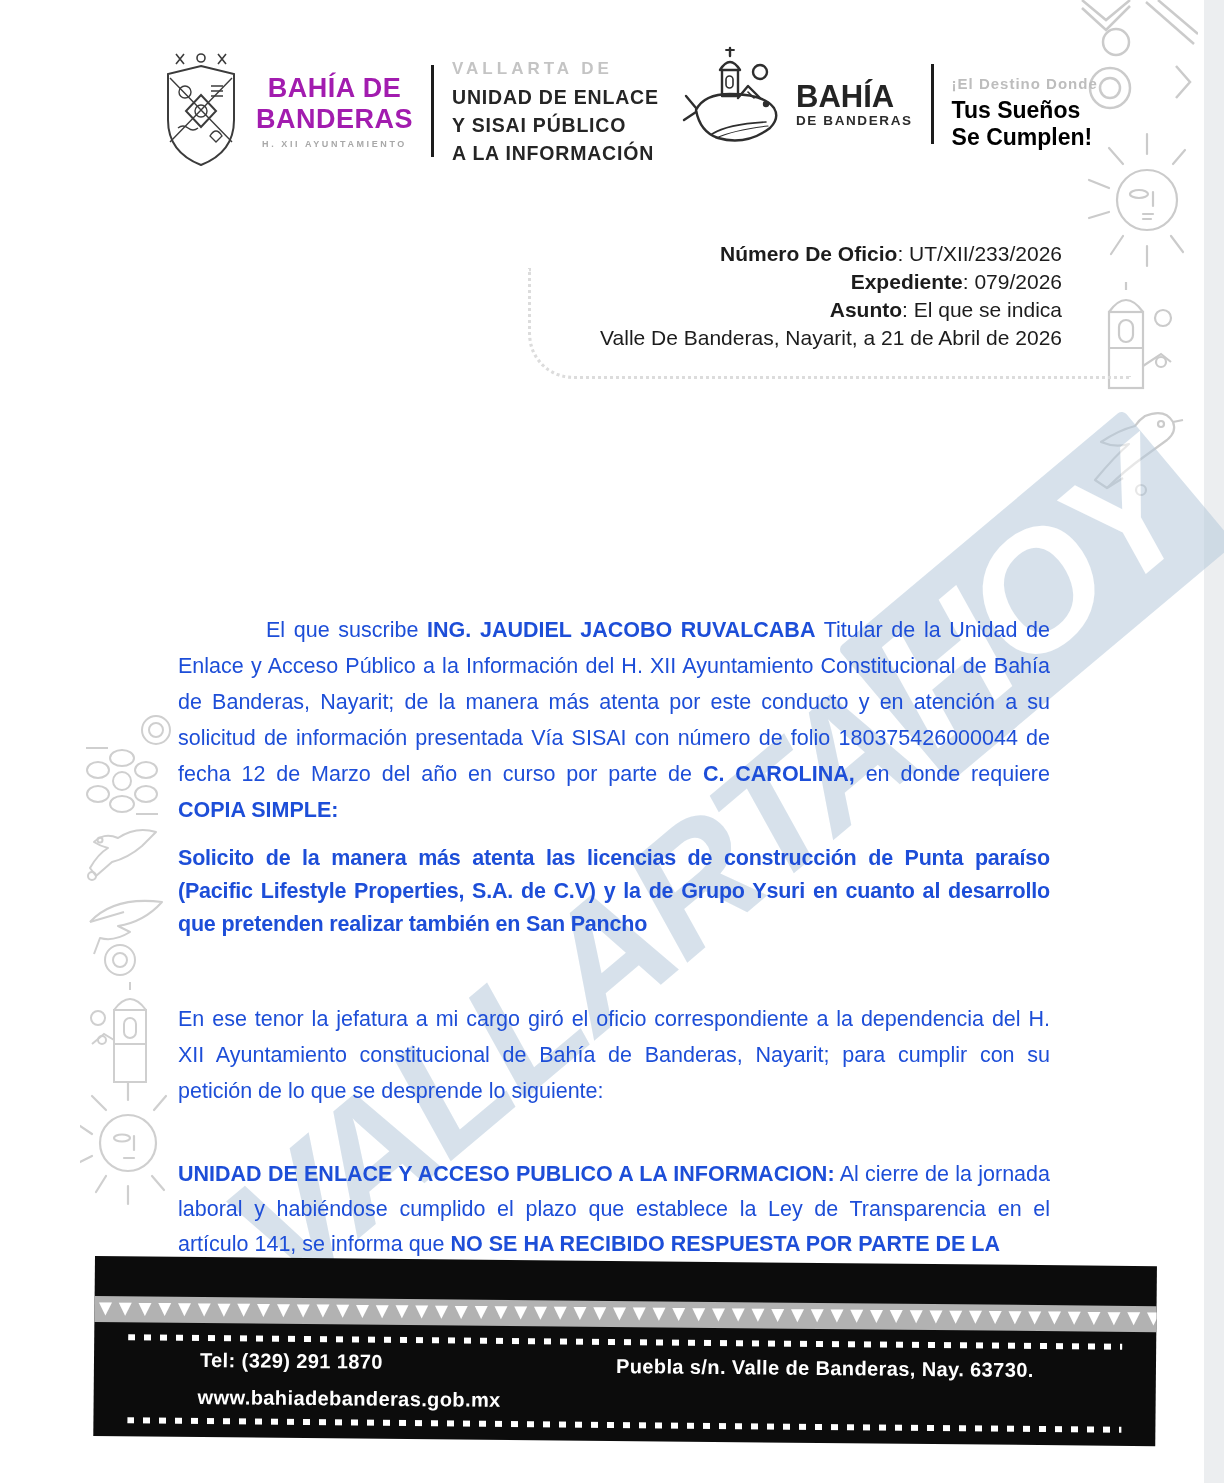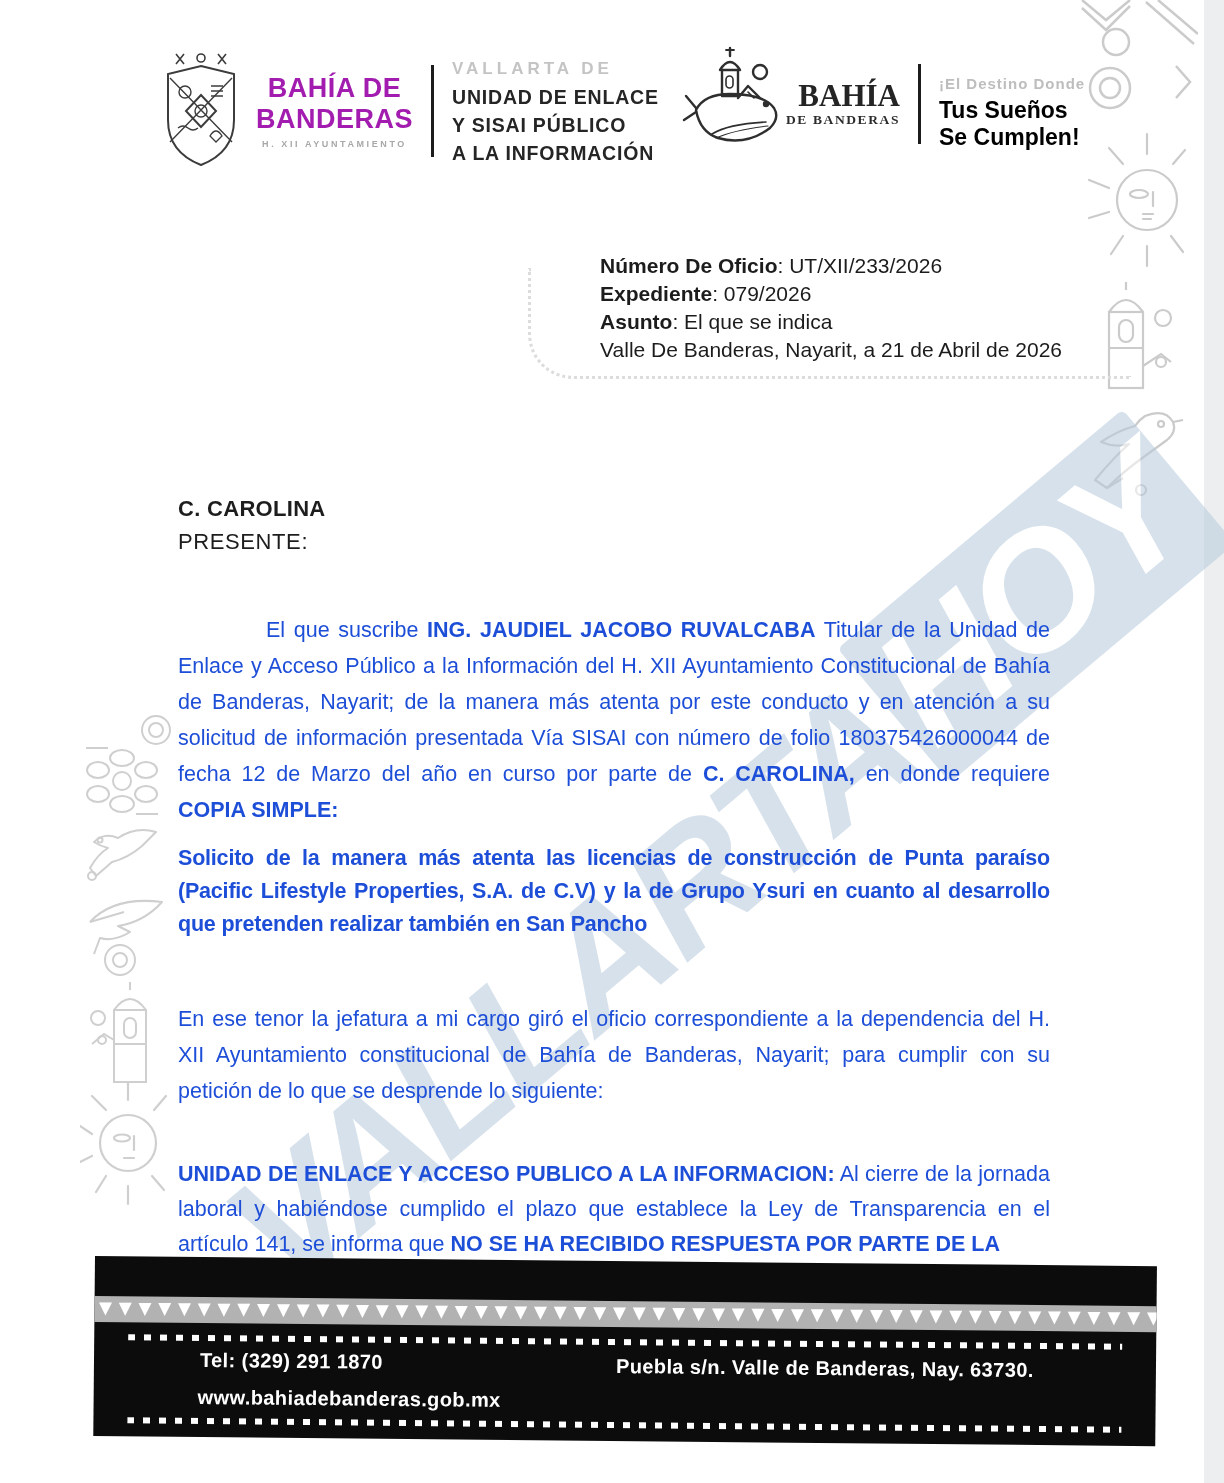--- a/index.html
+++ b/index.html
@@ -24,29 +24,29 @@
   .org-text{margin-left:12px; text-align:center;}
   .org-name{font-size:27px; font-weight:800; letter-spacing:.5px; line-height:31px; color:#a21caf;}
   .org-caption{margin-top:4px; font-size:9px; letter-spacing:2.6px; color:#a8a8a8; font-weight:700;}
   .vdiv{width:3px; background:#1c1c1c; margin:0 18px;}
   .vdiv.h92{height:92px;} .vdiv.h80{height:80px;}
   .dept{line-height:28px;}
   .dept-eyebrow{font-size:17px; font-weight:700; letter-spacing:4px; color:#c4c4c4;}
   .dept-line{font-size:19.5px; font-weight:800; letter-spacing:.8px; color:#252525;}
 
   .hdr-right{position:absolute; left:682px; top:46px; display:flex; align-items:center; z-index:2;}
-  .brand-text{text-align:right;font-family:Liberation Serif, serif;}
+  .brand-text{margin-left:10px; text-align:left;}
   .brand-1{font-size:31px; font-weight:800; color:#242424; line-height:32px;}
   .brand-2{font-size:13.5px; font-weight:700; letter-spacing:1.6px; color:#2c2c2c;}
   .slogan{text-align:left; line-height:27px;margin-top:12px;}
   .slogan-eyebrow{font-size:15px; font-weight:700; letter-spacing:1px; color:#bdbdbd;}
   .slogan-line{font-size:23px; font-weight:800; color:#000000;}
 
   
-  .meta{position:absolute; right:162px; top:252px; font-size:21px; line-height:28px; color:#1c1c1c; z-index:2;}
+  .meta{position:absolute; right:162px; top:240px; text-align:right; font-size:21px; line-height:28px; color:#1c1c1c; z-index:2;}
   .meta b{font-weight:700;}
 
   .scan-corner{
     position:absolute; left:528px; top:268px; width:600px; height:108px;
     border-left:3px dotted #dcdcdc; border-bottom:3px dotted #dcdcdc;
     border-bottom-left-radius:45px; z-index:0;
   }
 
   
   .addressee{position:absolute; left:178px; top:492px; font-size:22px; line-height:33px; z-index:2;}
@@ -275,24 +275,20 @@
 
   <div class="scan-corner"></div>
 
   <div class="meta">
     <div><b>Número De Oficio</b><span>: UT/XII/233/2026</span></div>
     <div><b>Expediente</b><span>: 079/2026</span></div>
     <div><b>Asunto</b><span>: El que se indica</span></div>
     <div>Valle De Banderas, Nayarit, a 21 de Abril de 2026</div>
   </div>
 
-  <div class="addressee">
-    <div class="addr-name">C. CAROLINA</div>
-    <div class="addr-sal">PRESENTE:</div>
-  </div>
 
   <div class="bodytext">
     <p class="p1"><span>El que suscribe </span><span class="seg-b">ING. JAUDIEL JACOBO RUVALCABA</span><span> Titular de la Unidad de Enlace y Acceso Público a la Información del H. XII Ayuntamiento Constitucional de Bahía de Banderas, Nayarit; de la manera más atenta por este conducto y en atención a su solicitud de información presentada Vía SISAI con número de folio 180375426000044 de fecha 12 de Marzo del año en curso por parte de </span><span class="seg-b">C. CAROLINA,</span><span> en donde requiere </span><span class="seg-b">COPIA SIMPLE:</span></p>
     <p class="p2">Solicito de la manera más atenta las licencias de construcción de Punta paraíso (Pacific Lifestyle Properties, S.A. de C.V) y la de Grupo Ysuri en cuanto al desarrollo que pretenden realizar también en San Pancho</p>
     <p class="p3">En ese tenor la jefatura a mi cargo giró el oficio correspondiente a la dependencia del H. XII Ayuntamiento constitucional de Bahía de Banderas, Nayarit; para cumplir con su petición de lo que se desprende lo siguiente:</p>
     <p class="p4"><span class="seg-b">UNIDAD DE ENLACE Y ACCESO PUBLICO A LA INFORMACION:</span><span> Al cierre de la jornada laboral y habiéndose cumplido el plazo que establece la Ley de Transparencia en el artículo 141, se informa que </span><span class="seg-b">NO SE HA RECIBIDO RESPUESTA POR PARTE DE LA</span></p>
   </div>
 
   <div class="footer">
     <div class="f-tri">▼▼▼▼▼▼▼▼▼▼▼▼▼▼▼▼▼▼▼▼▼▼▼▼▼▼▼▼▼▼▼▼▼▼▼▼▼▼▼▼▼▼▼▼▼▼▼▼▼▼▼▼▼▼▼▼▼▼▼▼▼▼▼▼▼▼▼▼▼▼▼▼▼▼▼▼▼▼▼▼▼▼▼▼▼▼▼▼▼▼▼▼▼▼▼</div>

